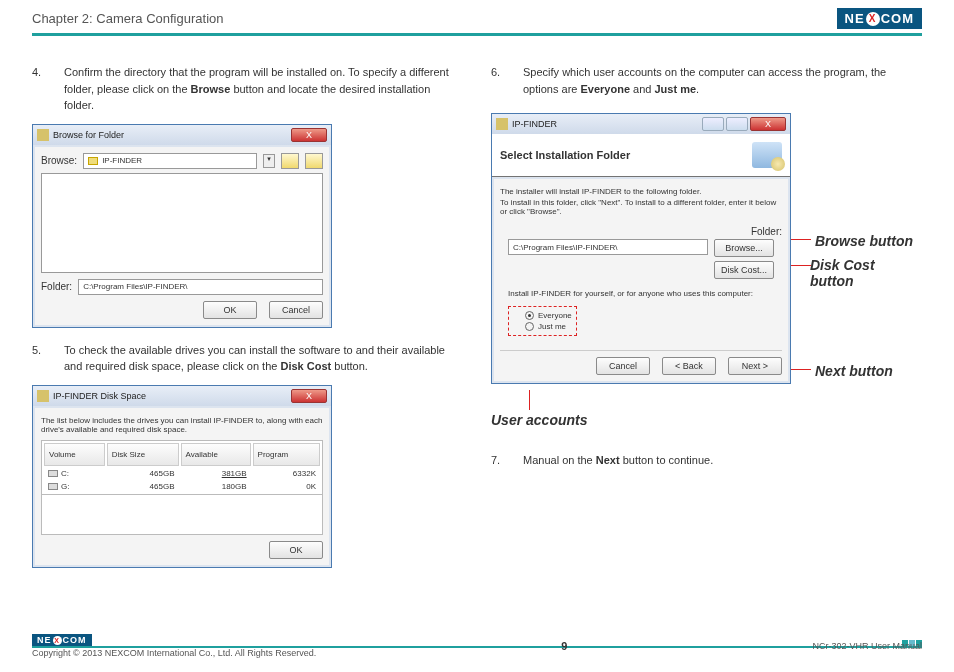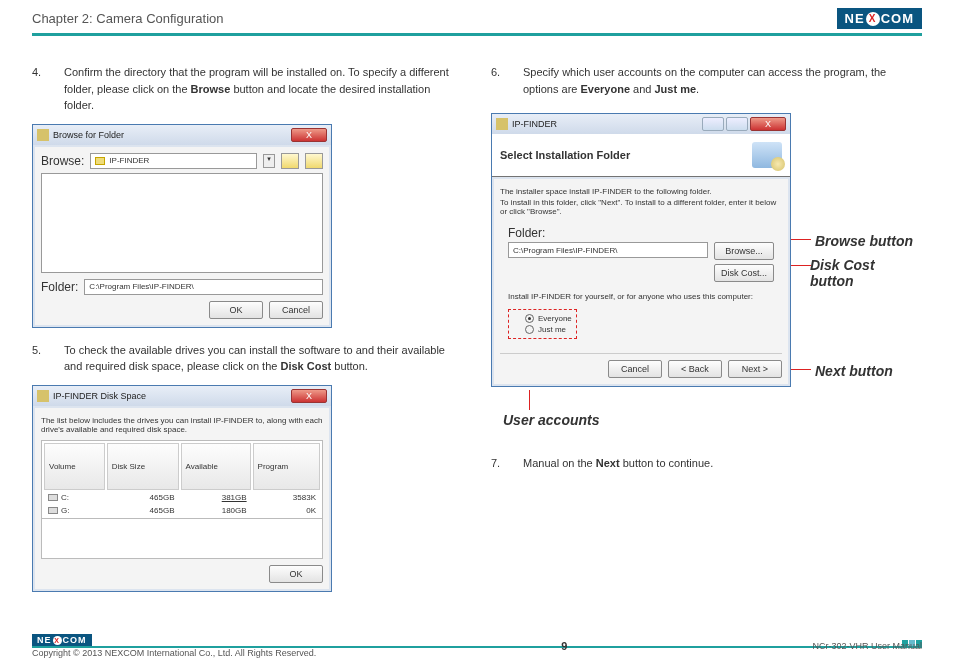--- a/index.html
+++ b/index.html
@@ -15,33 +15,33 @@
   .instr .num { flex: 0 0 16px; }
   .instr .txt { flex: 1; margin-left: 16px; }
   .dlg { border: 1px solid #4a7ab0; background: #dce4ef; margin: 6px 0 14px; font-size: 9px; }
   .dlg-titlebar { display: flex; align-items: center; background: linear-gradient(#e8eef7,#cfdaea); padding: 2px 4px; height: 20px; }
   .dlg-titlebar .ico { width: 12px; height: 12px; background: #d6c26a; margin-right: 4px; }
   .dlg-title { flex: 1; font-size: 9px; color: #222; }
   .dlg-close { width: 36px; height: 14px; background: linear-gradient(#e98,#c33); border: 1px solid #933; border-radius: 2px; color: #fff; font-size: 9px; text-align: center; line-height: 12px; }
   .dlg-min { width: 22px; height: 14px; background: linear-gradient(#eef,#cde); border: 1px solid #9ab; border-radius: 2px; margin-right: 2px; }
   .dlg-body { background: #f4f4f4; margin: 2px; padding: 6px; }
   .brow-row { display: flex; align-items: center; gap: 6px; margin-bottom: 4px; }
-  .lbl { font-size: 12px; }
+  .lbl { font-size: 10px; text-align: right; }
   .combo { flex: 1; background: #fff; border: 1px solid #999; height: 16px; display: flex; align-items: center; padding: 0 4px; font-size: 8px; }
   .combo .fld { display: inline-block; width: 10px; height: 8px; background: #efdc7a; border: 1px solid #c7a500; margin-right: 4px; }
   .arrow-btn { width: 12px; height: 14px; border: 1px solid #999; background: #eee; font-size: 7px; text-align: center; }
   .icon-btn { width: 18px; height: 16px; border: 1px solid #999; background: linear-gradient(#fff8d0,#f0d96e); }
   .filelist { background: #fff; border: 1px solid #999; height: 100px; }
   .fld-row { display: flex; align-items: center; gap: 6px; margin-top: 6px; }
   .txtbox { flex: 1; background: #fff; border: 1px solid #999; height: 16px; font-size: 8px; padding: 0 4px; display: flex; align-items: center; }
-  .btn-row { display: flex; justify-content: flex-end; gap: 6px; margin-top: 6px; }
+  .btn-row { display: flex; justify-content: flex-end; gap: 12px; margin-top: 6px; }
   .winbtn { min-width: 54px; height: 18px; border: 1px solid #8a8a8a; background: linear-gradient(#fdfdfd,#e3e3e3); font-size: 9px; border-radius: 2px; text-align: center; line-height: 16px; }
   .descline { font-size: 8px; color: #333; margin: 2px 0; }
   .tbl { width: 100%; background: #fff; border: 1px solid #bbb; font-size: 8px; }
-  .tbl th { background: linear-gradient(#fdfdfd,#e8e8e8); border: 1px solid #ccc; padding: 18px 4px; text-align: left; font-weight: normal; }
+  .tbl th { background: linear-gradient(#fdfdfd,#e8e8e8); border: 1px solid #ccc; padding: 6px 4px; text-align: left; font-weight: normal; }
   .tbl td { padding: 1px 4px; }
   .tbl .drv { display: inline-block; width: 10px; height: 7px; background: #ddd; border: 1px solid #888; margin-right: 3px; vertical-align: middle; }
   .dlg2 { width: 300px; }
   .install-hdr { display: flex; justify-content: space-between; align-items: center; background: #fff; padding: 8px; border-bottom: 1px solid #737373; }
   .install-hdr h3 { font-size: 11px; font-weight: bold; }
   .install-ico { width: 30px; height: 26px; background: linear-gradient(#cfe3f7,#8fb8e0); border-radius: 3px; position: relative; }
   .install-ico::after { content: ""; position: absolute; right: -3px; bottom: -3px; width: 14px; height: 14px; background: radial-gradient(#f7e9b0,#d6c26a); border-radius: 50%; }
   .radio-row { display: flex; align-items: center; gap: 4px; margin: 2px 0 2px 12px; font-size: 8px; }
   .radio { width: 9px; height: 9px; border: 1px solid #666; border-radius: 50%; display: inline-block; position: relative; }
   .radio.sel::after { content: ""; position: absolute; inset: 2px; background: #333; border-radius: 50%; }
@@ -127,21 +127,21 @@
               <tr>
             <th>Volume</th>
             <th>Disk Size</th>
             <th>Available</th>
             <th>Program</th>
           </tr>
           <tr>
             <td><span class="drv"></span><span>C:</span></td>
             <td style="text-align:right;">465GB</td>
             <td style="text-align:right;text-decoration:underline;">381GB</td>
-            <td style="text-align:right;">3583K</td>
+            <td style="text-align:right;">6332K</td>
           </tr>
           <tr>
             <td><span class="drv"></span><span>G:</span></td>
             <td style="text-align:right;">465GB</td>
             <td style="text-align:right;">180GB</td>
             <td style="text-align:right;">0K</td>
           </tr>
         </tbody>
           </table>
         <div style="height:40px; background:#fff; border:1px solid #bbb; border-top:none;"></div>
@@ -165,21 +165,21 @@
           <div class="dlg-title">IP-FINDER</div>
           <div class="dlg-min"></div>
           <div class="dlg-min"></div>
           <div class="dlg-close">X</div>
         </div>
         <div class="install-hdr">
           <h3>Select Installation Folder</h3>
           <div class="install-ico"></div>
         </div>
         <div class="dlg-body">
-          <div class="descline">The installer space install IP-FINDER to the following folder.</div>
+          <div class="descline">The installer will install IP-FINDER to the following folder.</div>
           <div class="descline" style="margin-bottom:10px;">To install in this folder, click "Next". To install to a different folder, enter it below or click "Browse".</div>
           <div class="lbl" style="margin-left:8px;">Folder:</div>
           <div style="display:flex; gap:6px; margin:2px 8px;">
             <div class="txtbox">
                 <span>C:\Program Files\IP-FINDER\</span>
               </div>
             <div class="winbtn" style="min-width:60px;">Browse...</div>
           </div>
           <div style="display:flex; justify-content:flex-end; margin:4px 8px 10px;">
             <div class="winbtn" style="min-width:60px;">Disk Cost...</div>
@@ -206,21 +206,21 @@
         <div class="cl-line" style="top:132px; left:0; width:20px;"></div>
         <div class="callout" style="top:126px; left:24px;">Browse button</div>
         <div class="cl-line" style="top:158px; left:0; width:20px;"></div>
         <div class="callout" style="top:150px; left:19px;">Disk Cost button</div>
         <div class="cl-line" style="top:262px; left:0; width:20px;"></div>
         <div class="callout" style="top:256px; left:24px;">Next button</div>
       </div>
     </div>
 
     <div style="position:absolute; top:326px; left:38px; width:1px; height:20px; background:#d22;"></div>
-    <div class="callout" style="top:348px; left:12px;">User accounts</div>
+    <div class="callout" style="top:348px; left:0;">User accounts</div>
 
     <div class="instr" style="margin-top:54px;">
       <div class="num">7.</div>
       <div class="txt"><span>Manual on the </span><b>Next</b><span> button to continue.</span></div>
     </div>
   </div>
 </div>
 
 <div class="foot-deco">
   <span style="background:#1fa09e;"></span>

